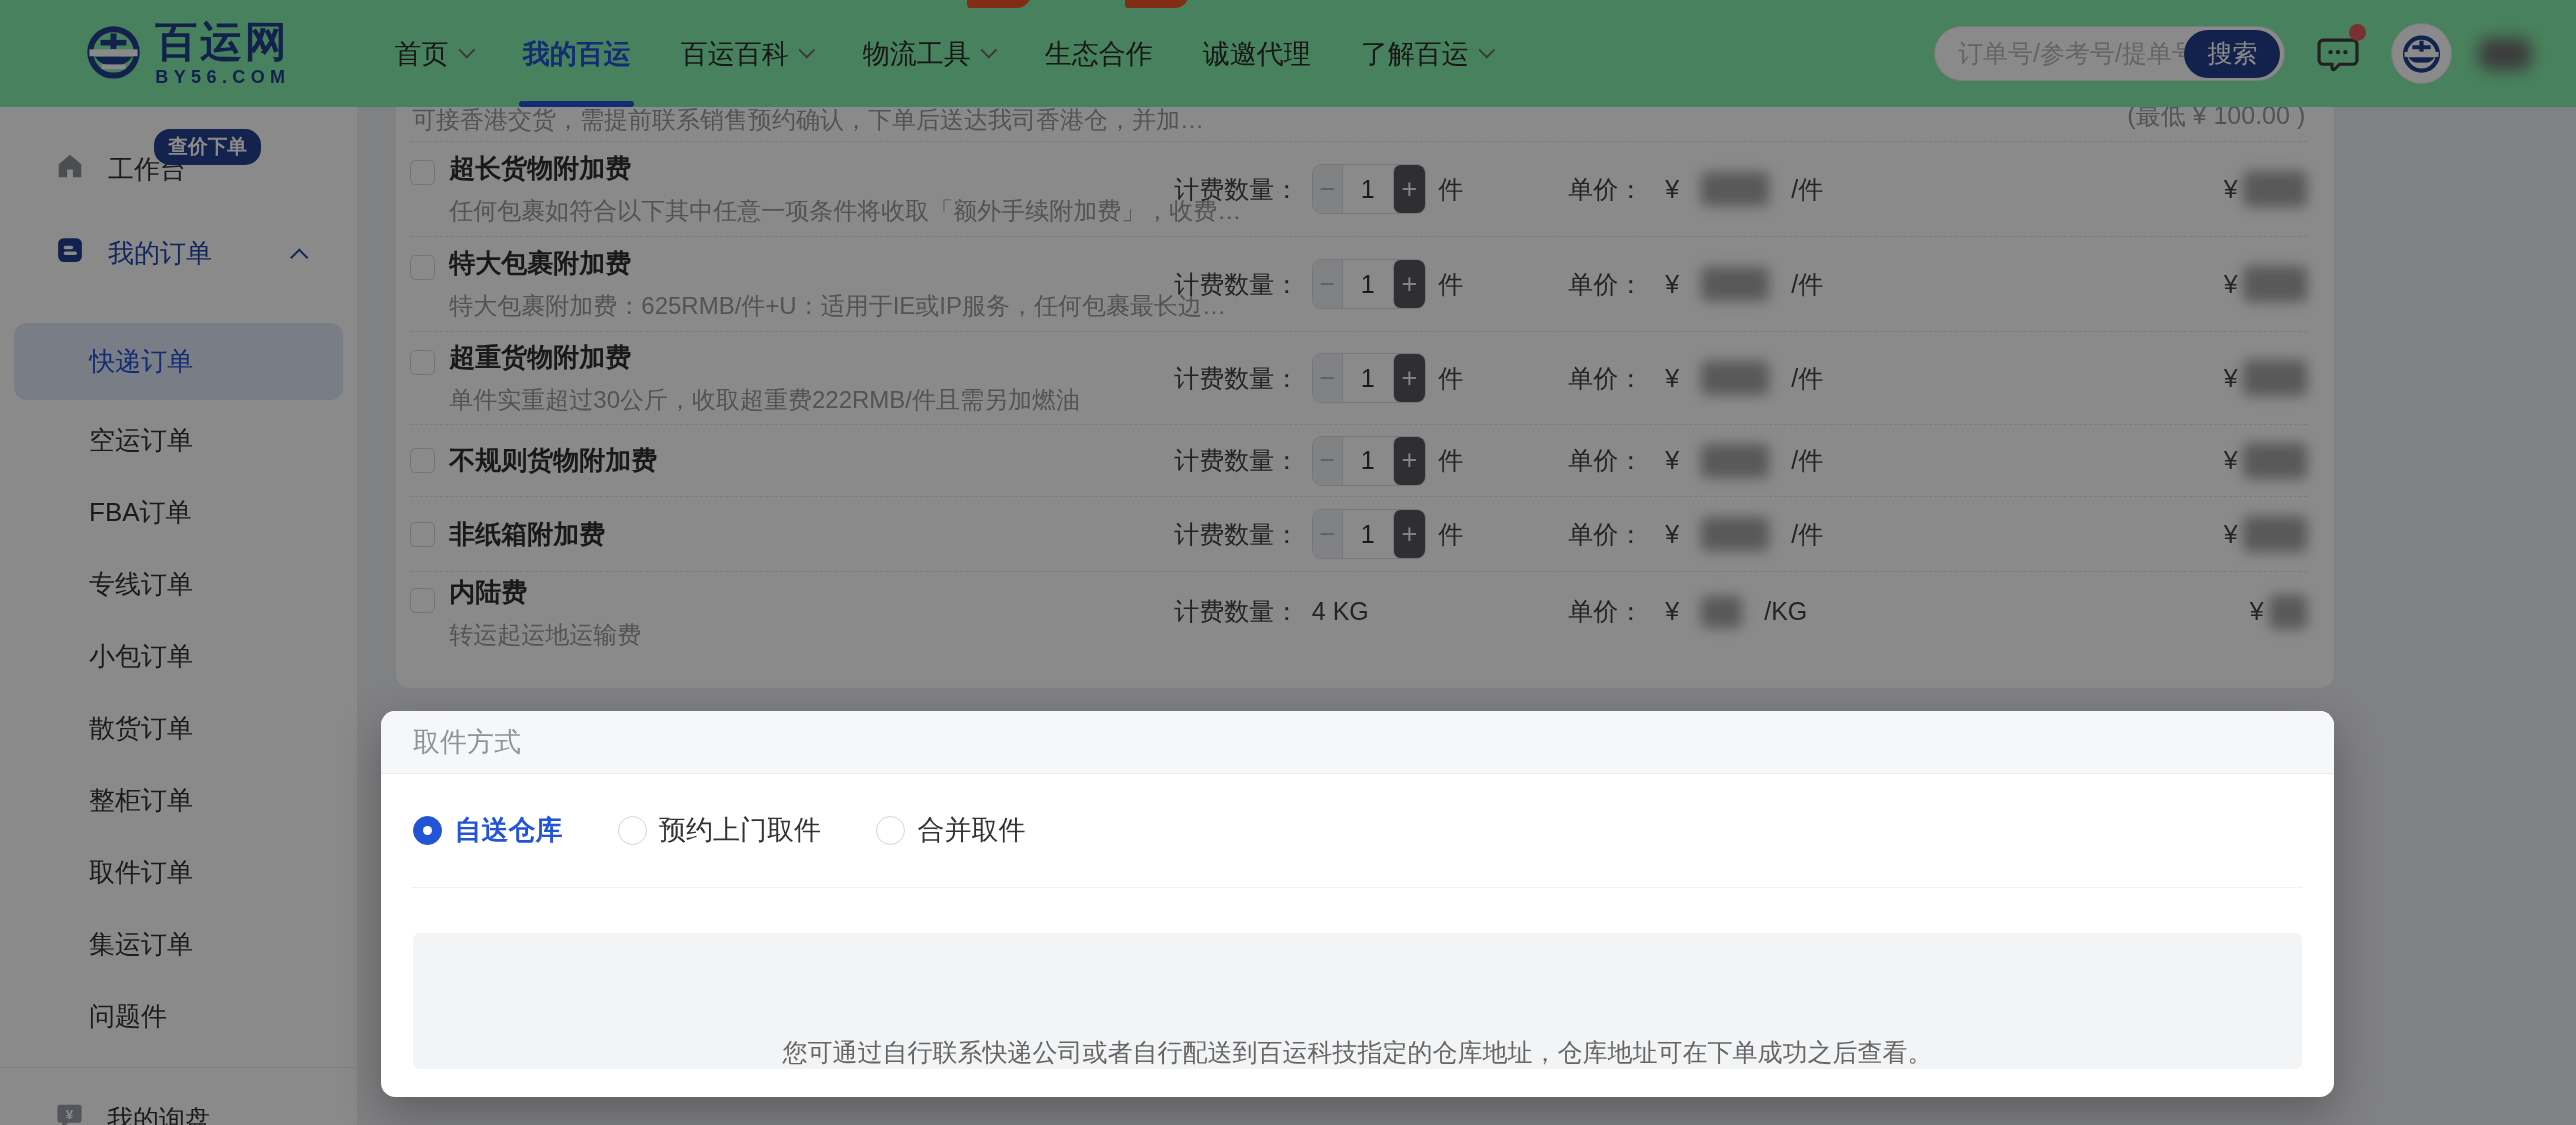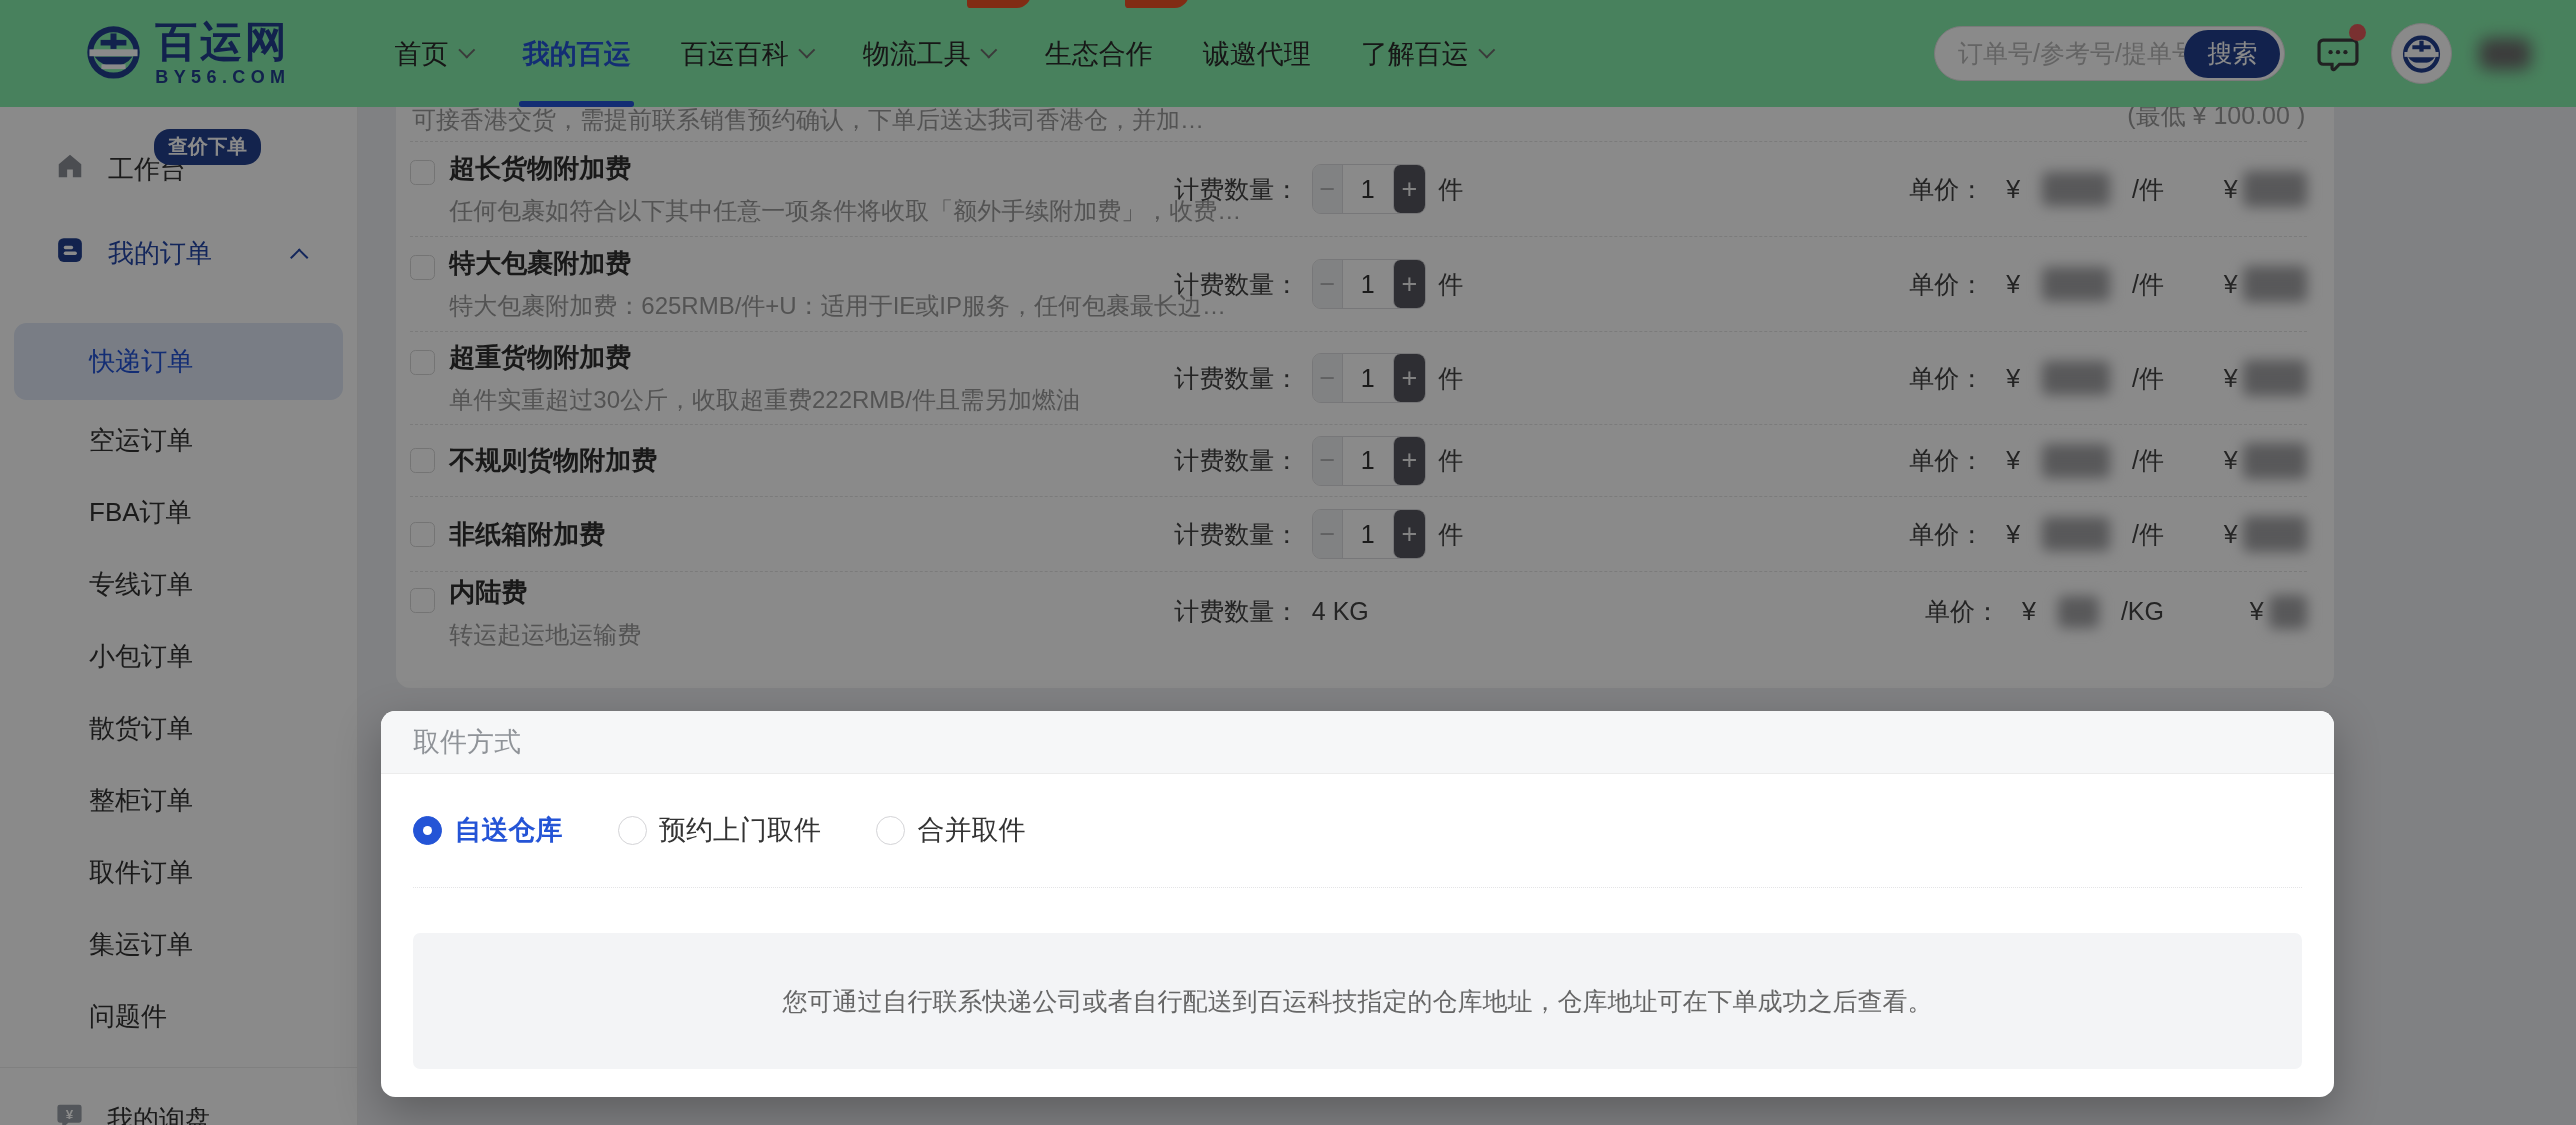--- a/index.html
+++ b/index.html
@@ -133,21 +133,21 @@
   }
   .step-minus {
     width: 30px; display: flex; align-items: center; justify-content: center;
     background: #eef0f2; color: #b3b3b6; font-size: 27px; cursor: pointer; border-right: 1.8px solid #dcdcdf;
   }
   .step-val { flex: 1; display: flex; align-items: center; justify-content: center; font-size: 25px; color: #333; background: #fff; }
   .step-plus {
     width: 32px; display: flex; align-items: center; justify-content: center;
     background: #56565e; color: #f0f0f0; font-size: 27px; cursor: pointer; border-left: 1.8px solid #dcdcdf; border-radius: 7.2px 5.4px 5.4px 7.2px;
   }
-  .price-col { display: flex; align-items: center; gap: 22px; font-size: 25px; color: #444; white-space: nowrap; justify-content: flex-end; }
+  .price-col { display: flex; align-items: center; gap: 22px; font-size: 25px; color: #444; white-space: nowrap; }
   .amt-col { display: flex; align-items: center; justify-content: flex-end; gap: 5.4px; font-size: 25px; color: #444; }
   .blur { background: #a3a3a6; border-radius: 5.4px; filter: blur(6.3px); display: inline-block; }
   .blur.price { width: 68px; height: 34px; }
   .blur.amt { width: 64px; height: 36px; }
   .blur.small { width: 41px; height: 32px; }
   .blur.small2 { width: 38px; height: 34px; }
   .r6 .qty-col, .r6 .price-col, .r6 .amt-col { align-self: center; }
 
   
   .overlay { position: absolute; inset: 0; background: rgba(0,0,0,0.46); z-index: 50; }
@@ -163,21 +163,21 @@
   .pickup-body { padding: 38px 32px 0; }
   .radio-row { display: flex; align-items: flex-start; gap: 55px; }
   .radio { display: flex; align-items: center; gap: 12.5px; font-size: 27px; color: #333; cursor: pointer; }
   .radio .dot { width: 29px; height: 29px; border-radius: 50%; border: 1.8px solid #d4d4d7; background: #fff; position: relative; }
   .radio.selected { color: #2454d6; font-weight: bold; }
   .radio.selected .dot { border-color: #2454d6; background: #2454d6; }
   .radio.selected .dot::after { content: ""; position: absolute; inset: 9px; border-radius: 50%; background: #fff; }
   .dotted-div { border-top: 1.8px dotted #e4e4e6; margin-top: 39px; }
   .note-box {
     margin-top: 45px; height: 136px; background: #f3f4f6; border-radius: 7.2px;
-    display: flex; align-items: center; justify-content: center; font-size: 25px; color: #666;
+    display: flex; align-items: flex-end; justify-content: center; font-size: 25px; color: #666;
   }
 </style>
 </head>
 <body>
 
 <div class="app">
 
   <header>
     <div class="logo">
       <span>

